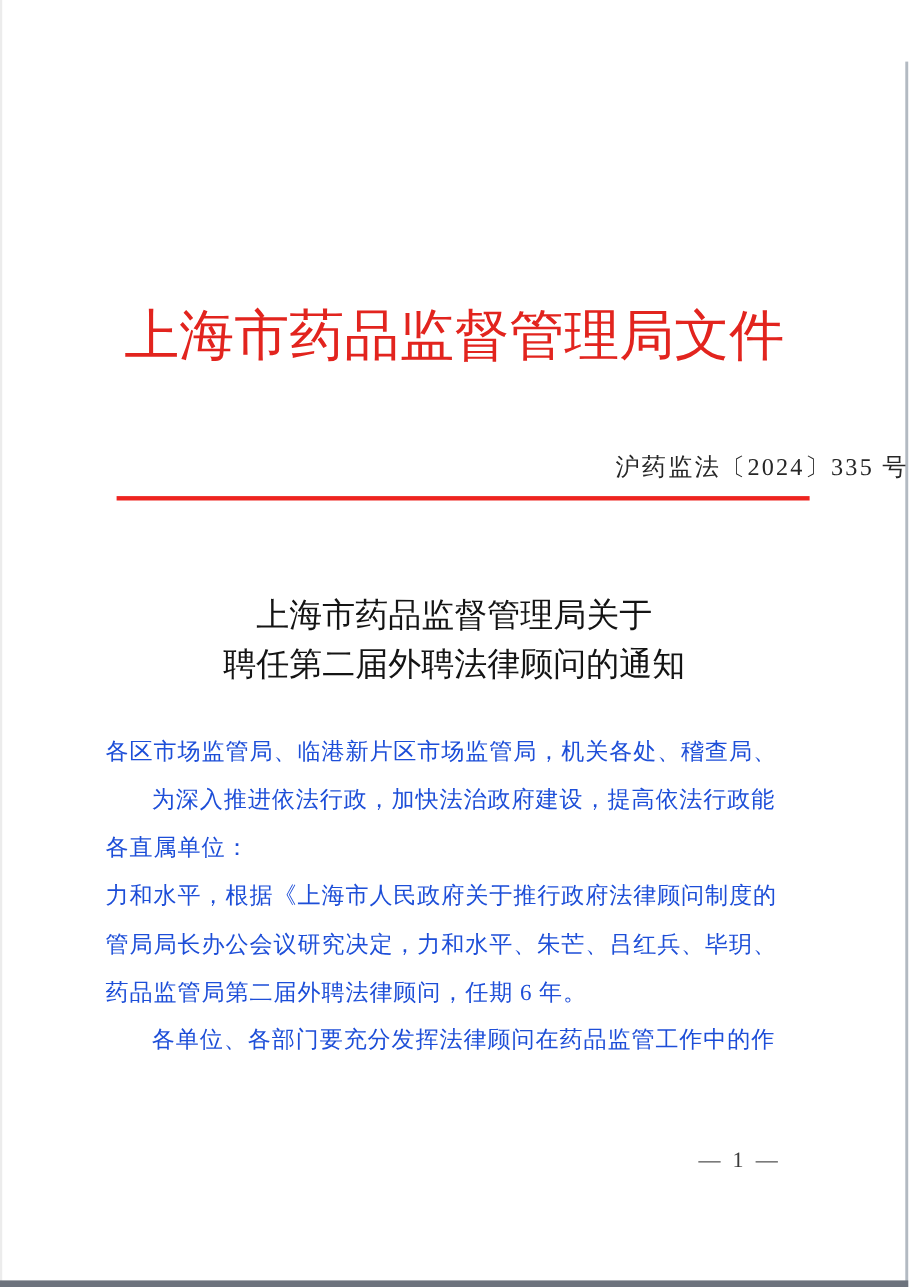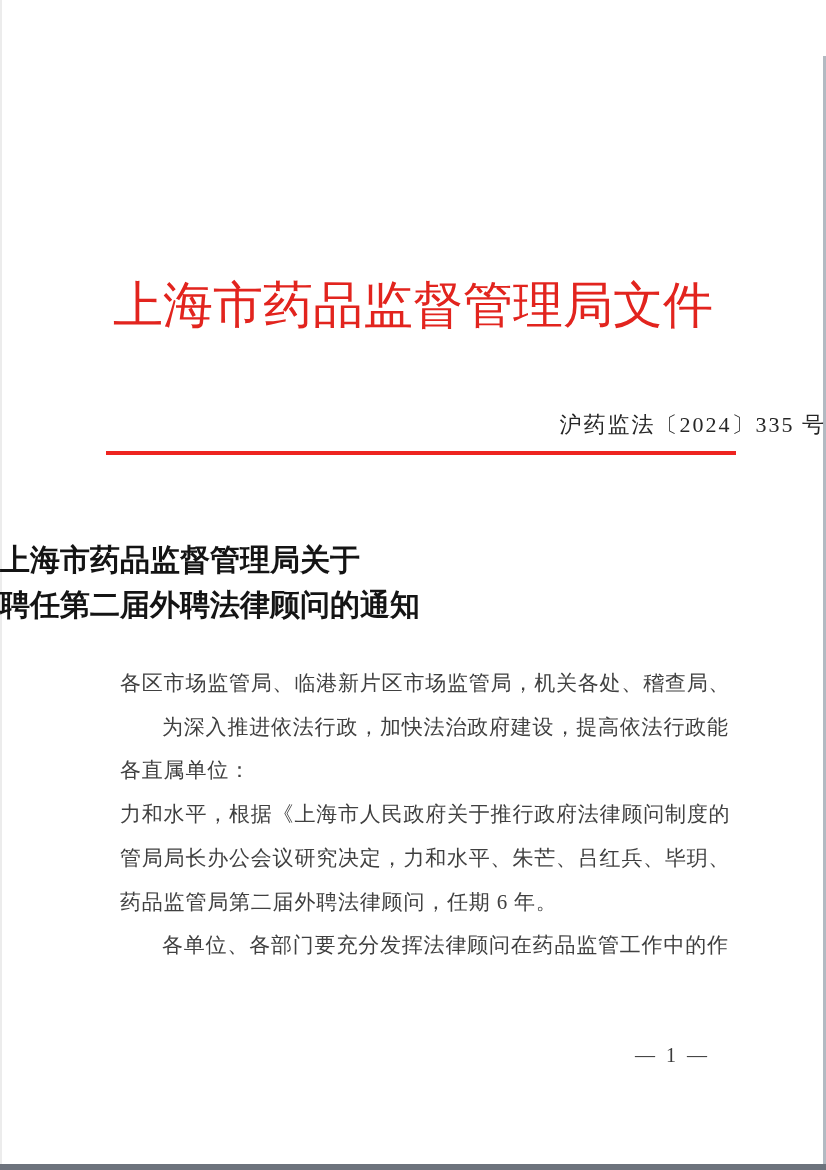--- a/index.html
+++ b/index.html
@@ -63,34 +63,35 @@
     top: 451px;
     left: 106px;
     width: 630px;
     height: 4px;
     background: #ee2420;
   }
   .notice-title {
     position: absolute;
     top: 537px;
     left: 0; right: 0;
+    text-align: center;
     font-size: 30px;
     line-height: 45px;
-    font-weight: bold;
+    font-weight: normal;
     color: #141414;
   }
   .doc-body {
     position: absolute;
     top: 662px;
-    left: 120px;
+    left: 96px;
     width: 632px;
     font-size: 21px;
     line-height: 43.7px;
     letter-spacing: 0.8px;
-    color: #404040;
+    color: #1d4ed8;
   }
   .doc-body .line {
     white-space: nowrap;
   }
   .doc-body .line.indent {
     text-indent: 2em;
   }
   .page-number {
     position: absolute;
     top: 1044px;

